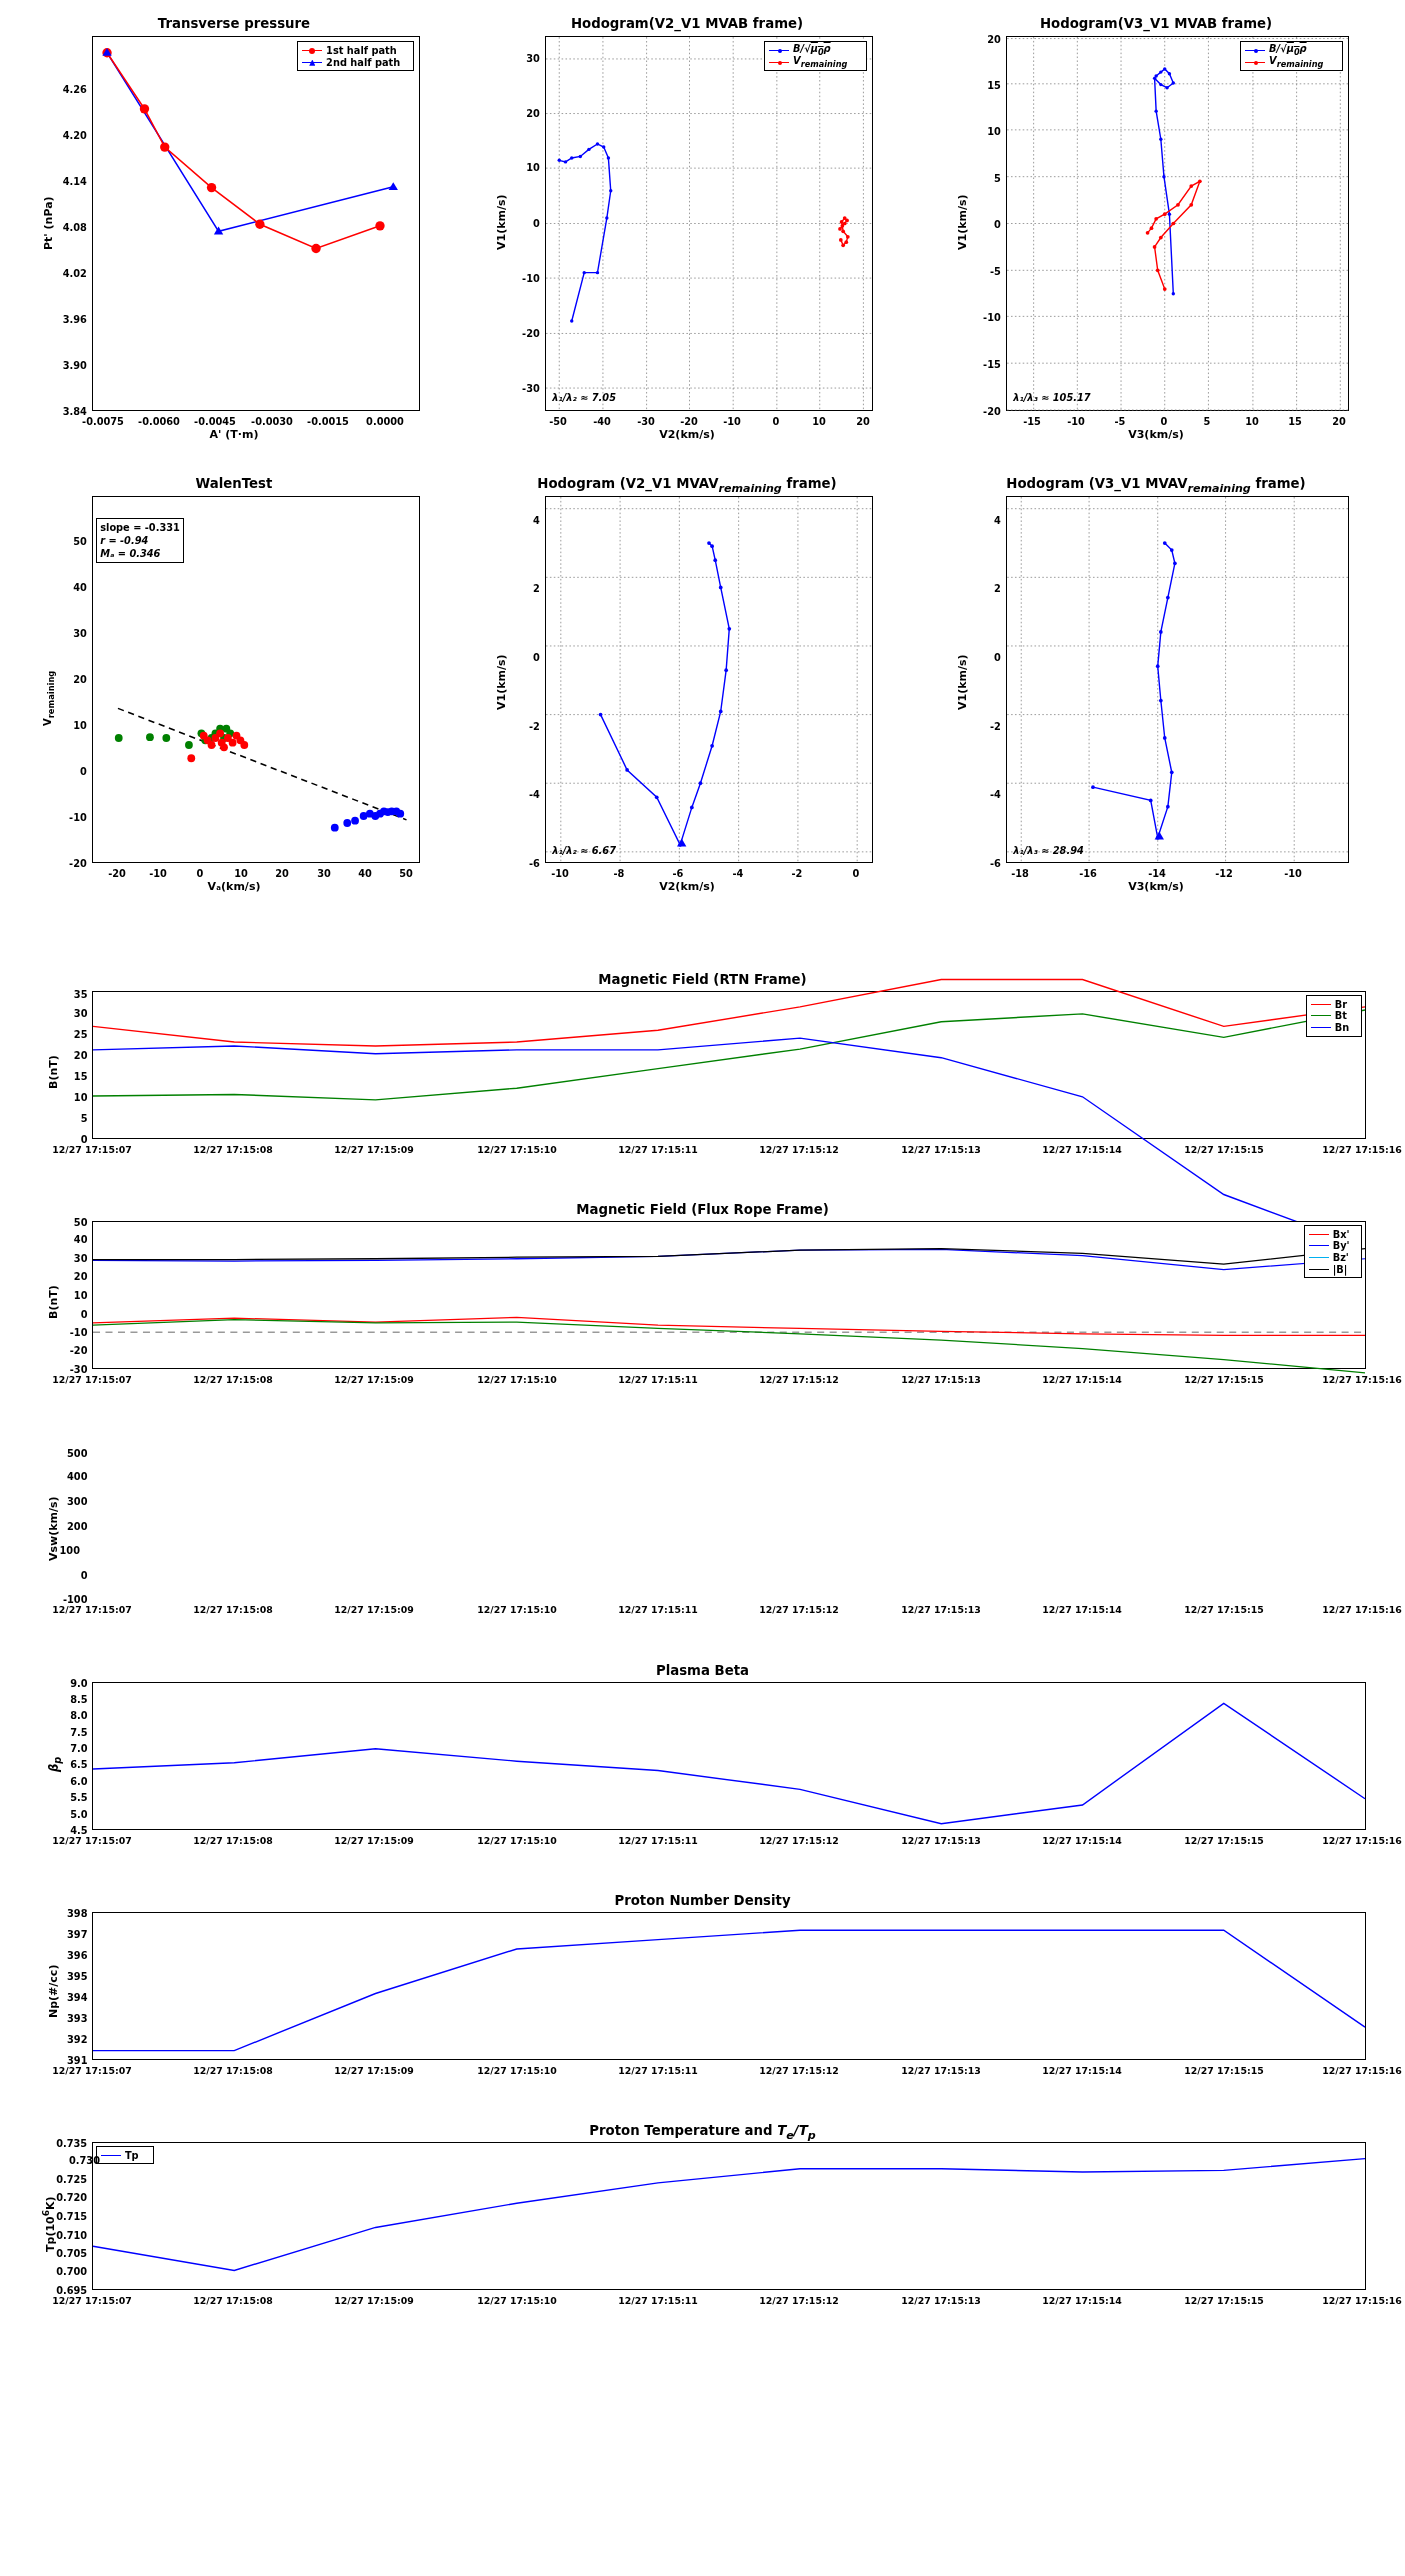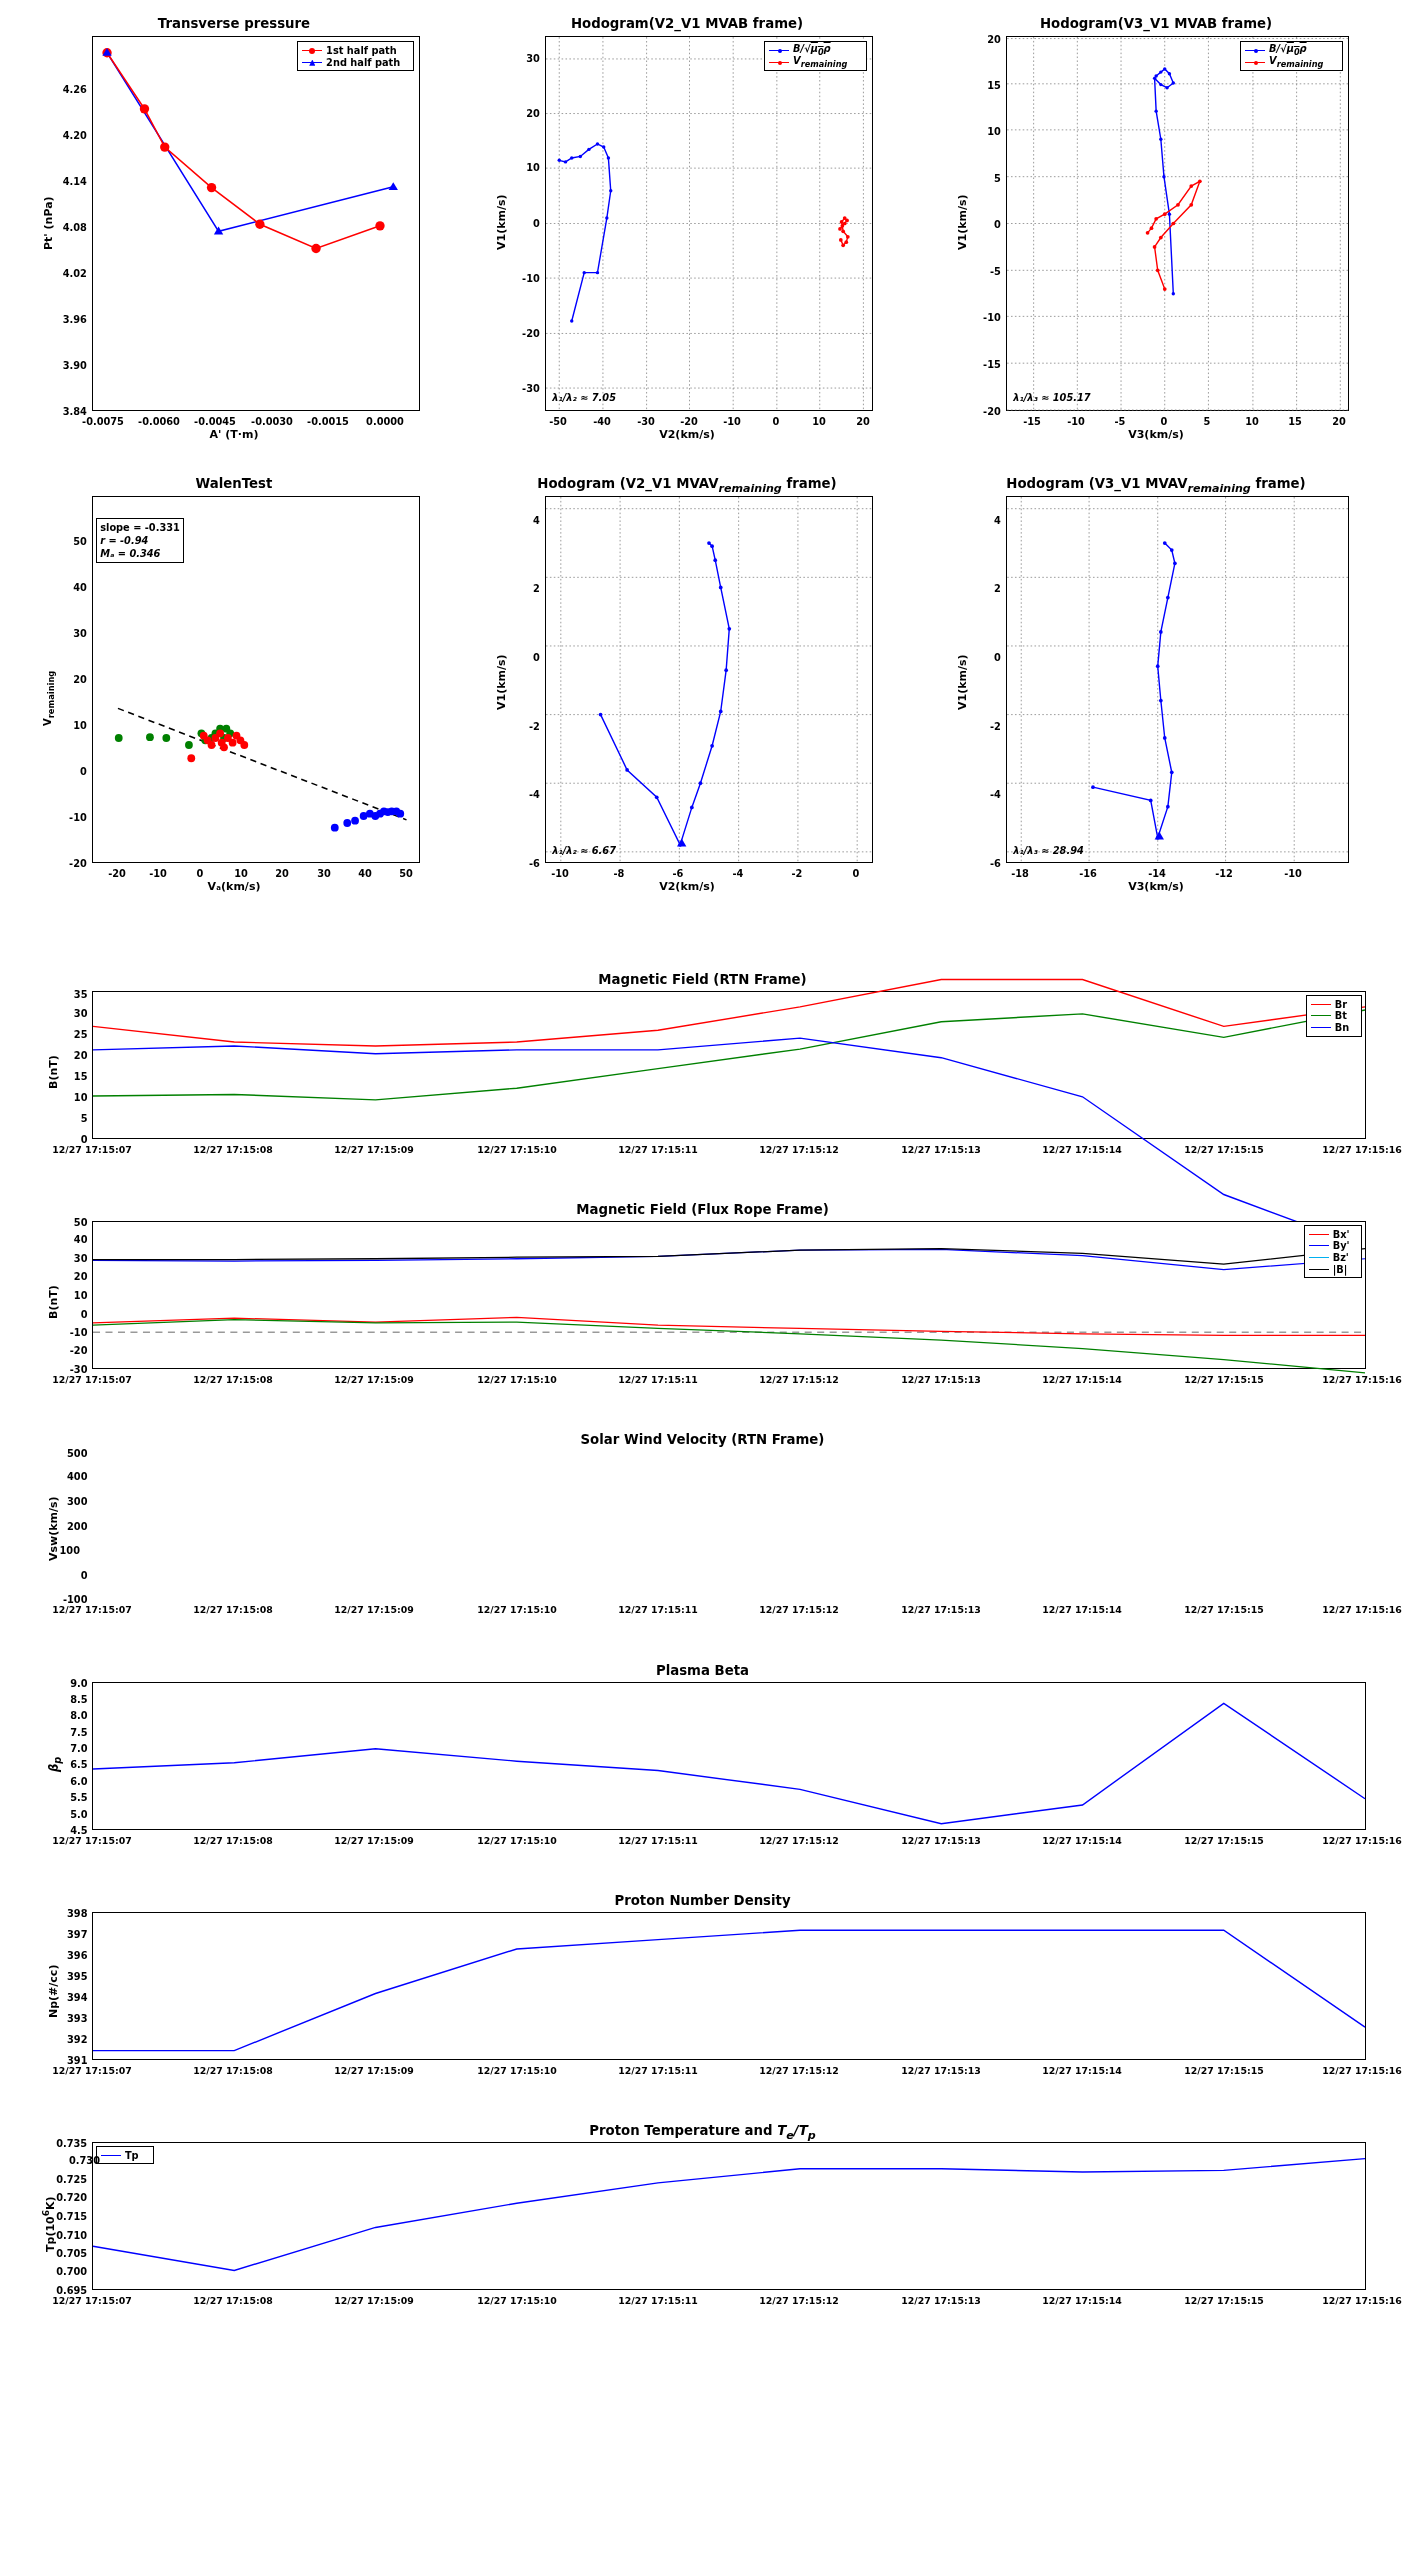--- a/index.html
+++ b/index.html
@@ -535,21 +535,20 @@
     <div class="tickx-ts" style="left:486px;top:172px;">12/27 17:15:10</div>
     <div class="tickx-ts" style="left:627px;top:172px;">12/27 17:15:11</div>
     <div class="tickx-ts" style="left:768px;top:172px;">12/27 17:15:12</div>
     <div class="tickx-ts" style="left:910px;top:172px;">12/27 17:15:13</div>
     <div class="tickx-ts" style="left:1051px;top:172px;">12/27 17:15:14</div>
     <div class="tickx-ts" style="left:1193px;top:172px;">12/27 17:15:15</div>
     <div class="tickx-ts" style="left:1331px;top:172px;">12/27 17:15:16</div>
   </div>
 
   <div class="panel" style="left:31px;top:1432px;width:1343px;height:195px;">
-    <div class="ptitle" style="top:0px;">Solar Wind Velocity (RTN Frame)</div>
     <div class="ticky" style="left:12.5px;top:167px;width:44px;">-100</div>
     <div class="ticky" style="left:12.5px;top:143px;width:44px;">0</div>
     <div class="ticky" style="left:5px;top:118px;width:44px;">100</div>
     <div class="ticky" style="left:12.5px;top:94px;width:44px;">200</div>
     <div class="ticky" style="left:12.5px;top:69px;width:44px;">300</div>
     <div class="ticky" style="left:12.5px;top:44px;width:44px;">400</div>
     <div class="ticky" style="left:12.5px;top:21px;width:44px;">500</div>
     <div class="ylabel" style="left:15.6px;top:129px;">Vsw(km/s)</div>
     <div class="tickx-ts" style="left:61px;top:172px;">12/27 17:15:07</div>
     <div class="tickx-ts" style="left:202px;top:172px;">12/27 17:15:08</div>

